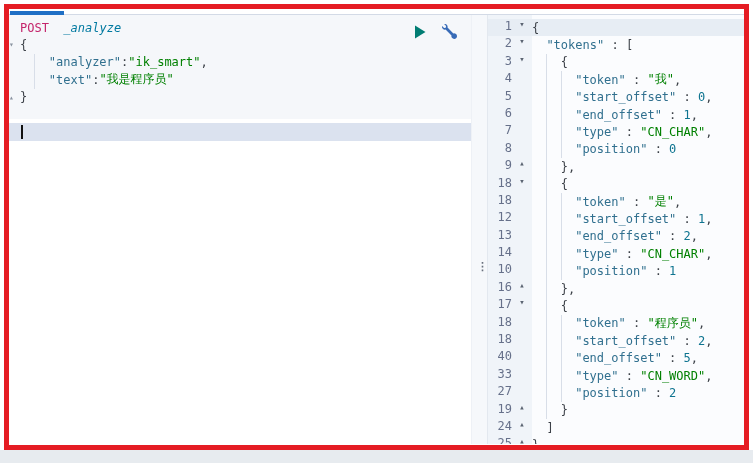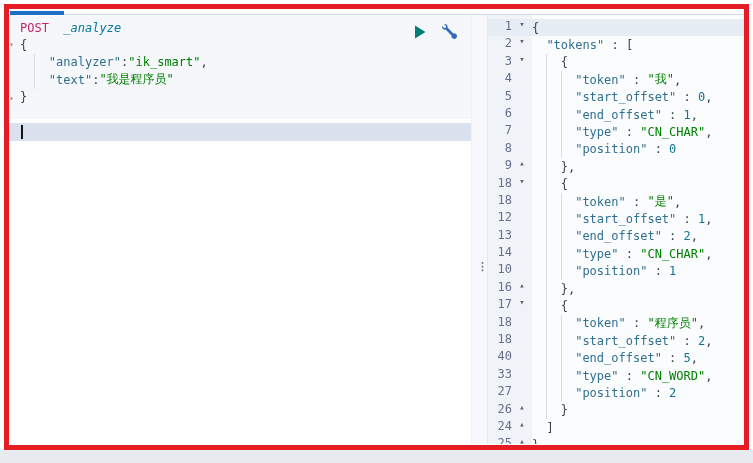--- a/index.html
+++ b/index.html
@@ -212,21 +212,21 @@
               <span class="lnum">33</span>
               <span class="fold"></span>
               <span class="code"><span class="ig"></span><span class="ig gl"></span><span class="ig gl"></span><span class="c-k">"type"</span><span class="c-p"> : </span><span class="c-s">"CN_WORD"</span><span class="c-p">,</span></span>
             </div>
             <div class="row">
               <span class="lnum">27</span>
               <span class="fold"></span>
               <span class="code"><span class="ig"></span><span class="ig gl"></span><span class="ig gl"></span><span class="c-k">"position"</span><span class="c-p"> : </span><span class="c-n">2</span></span>
             </div>
             <div class="row">
-              <span class="lnum">26</span>
+              <span class="lnum">19</span>
               <span class="fold">▴</span>
               <span class="code"><span class="ig"></span><span class="ig gl"></span><span class="c-p">}</span></span>
             </div>
             <div class="row">
               <span class="lnum">24</span>
               <span class="fold">▴</span>
               <span class="code"><span class="ig"></span><span class="c-p">]</span></span>
             </div>
             <div class="row">
               <span class="lnum">25</span>

